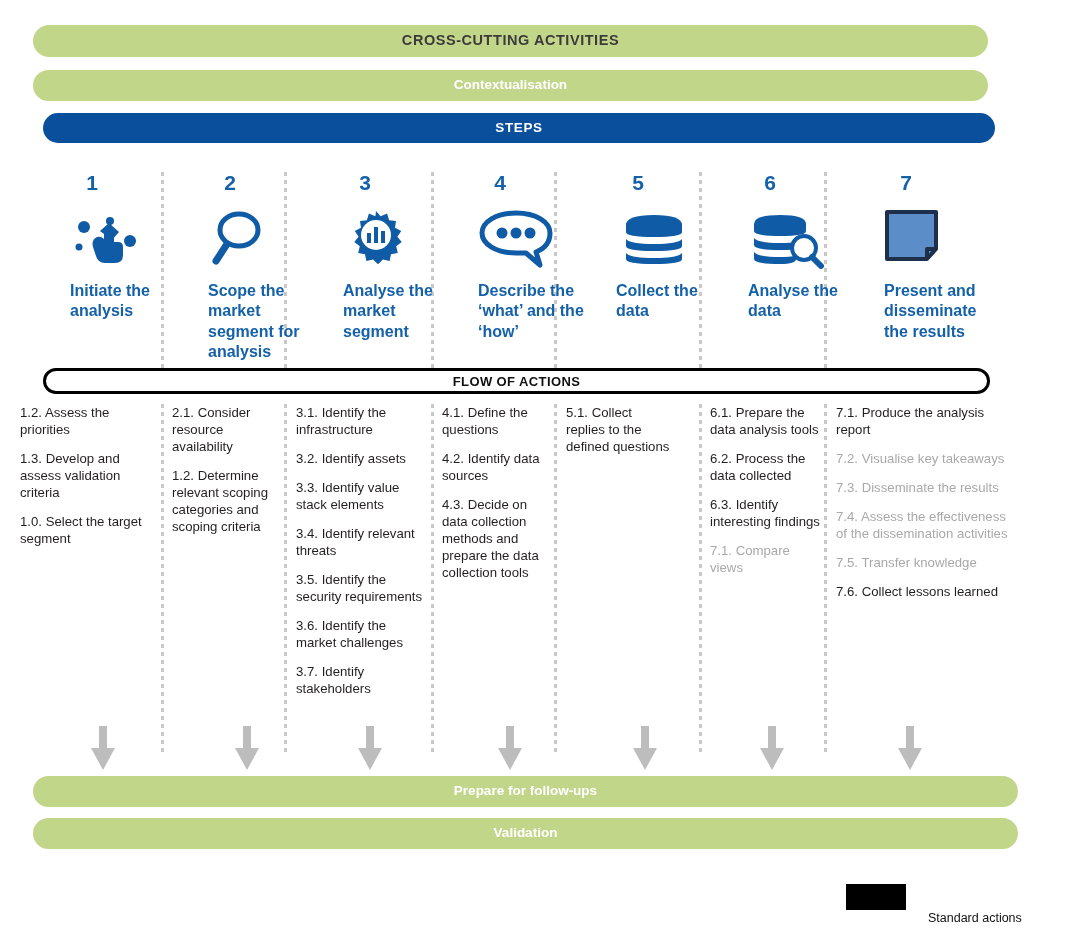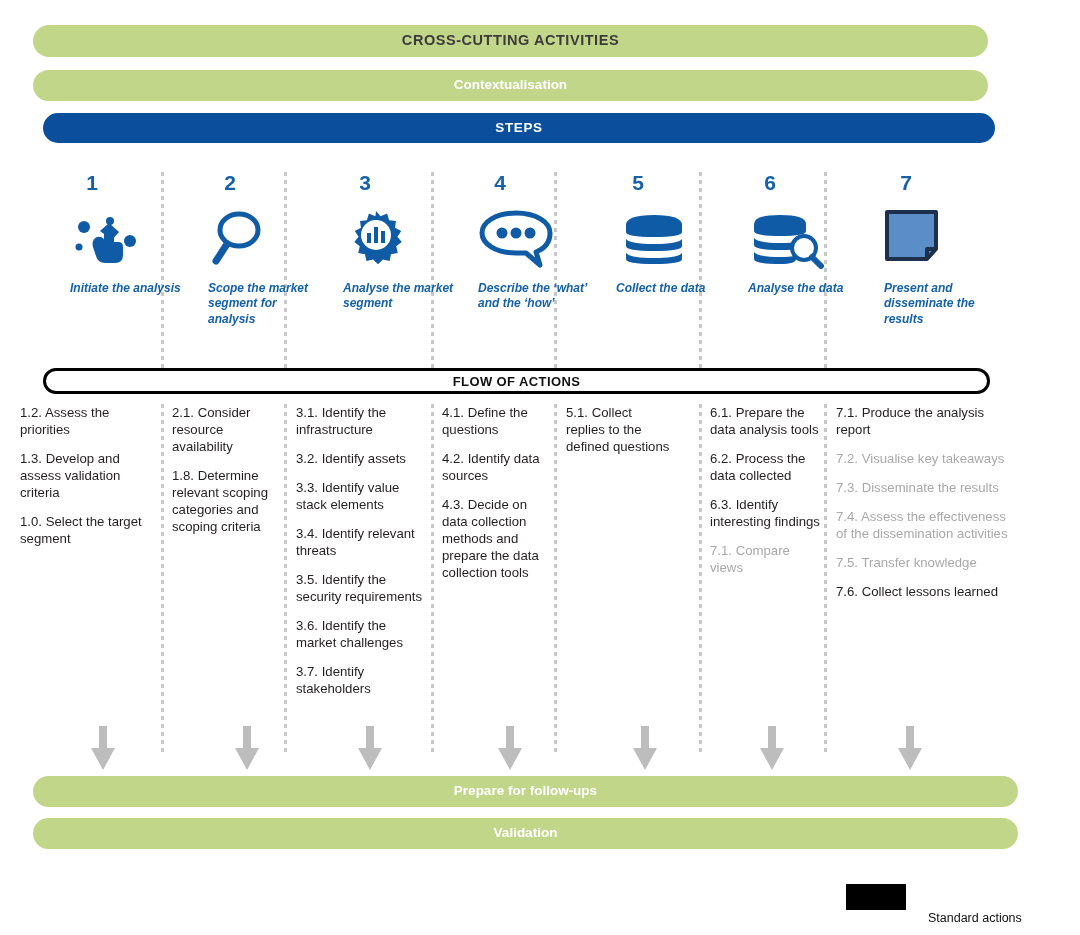--- a/index.html
+++ b/index.html
@@ -86,24 +86,23 @@
     text-align: center; width: 44px;
     line-height: 1;
   }
   .step-icon {
     height: 62px;
     margin-top: 14px;
     display: flex; align-items: center; justify-content: flex-start;
   }
   .step-label {
     margin-top: 12px;
-    font-size: 12px; font-weight: bold; color: #1461aa;
+    font-size: 16px; font-weight: bold; color: #1461aa;
     line-height: 1.28;
     width: 112px;
-    font-style: italic;
   }
 
   
   .col {
     position: absolute;
     top: 404px;
   }
   .action {
     font-size: 13.2px;
     line-height: 1.29;
@@ -271,21 +270,21 @@
   </div>
 
   <div class="col" style="left:20px; width:136px;">
     <div class="action">1.2. Assess the priorities</div>
     <div class="action">1.3. Develop and assess validation criteria</div>
     <div class="action">1.0. Select the target segment</div>
   </div>
 
   <div class="col" style="left:172px; width:108px;">
     <div class="action">2.1. Consider resource availability</div>
-    <div class="action">1.8. Determine relevant scoping categories and scoping criteria</div>
+    <div class="action">1.2. Determine relevant scoping categories and scoping criteria</div>
   </div>
 
   <div class="col" style="left:296px; width:130px;">
     <div class="action">3.1. Identify the infrastructure</div>
     <div class="action">3.2. Identify assets</div>
     <div class="action">3.3. Identify value stack elements</div>
     <div class="action">3.4. Identify relevant threats</div>
     <div class="action">3.5. Identify the security requirements</div>
     <div class="action">3.6. Identify the market challenges</div>
     <div class="action">3.7. Identify stakeholders</div>

